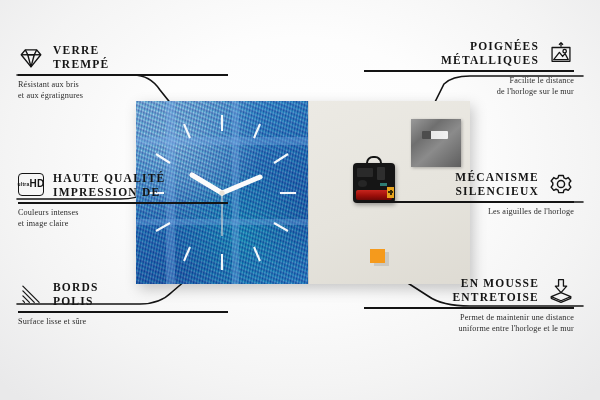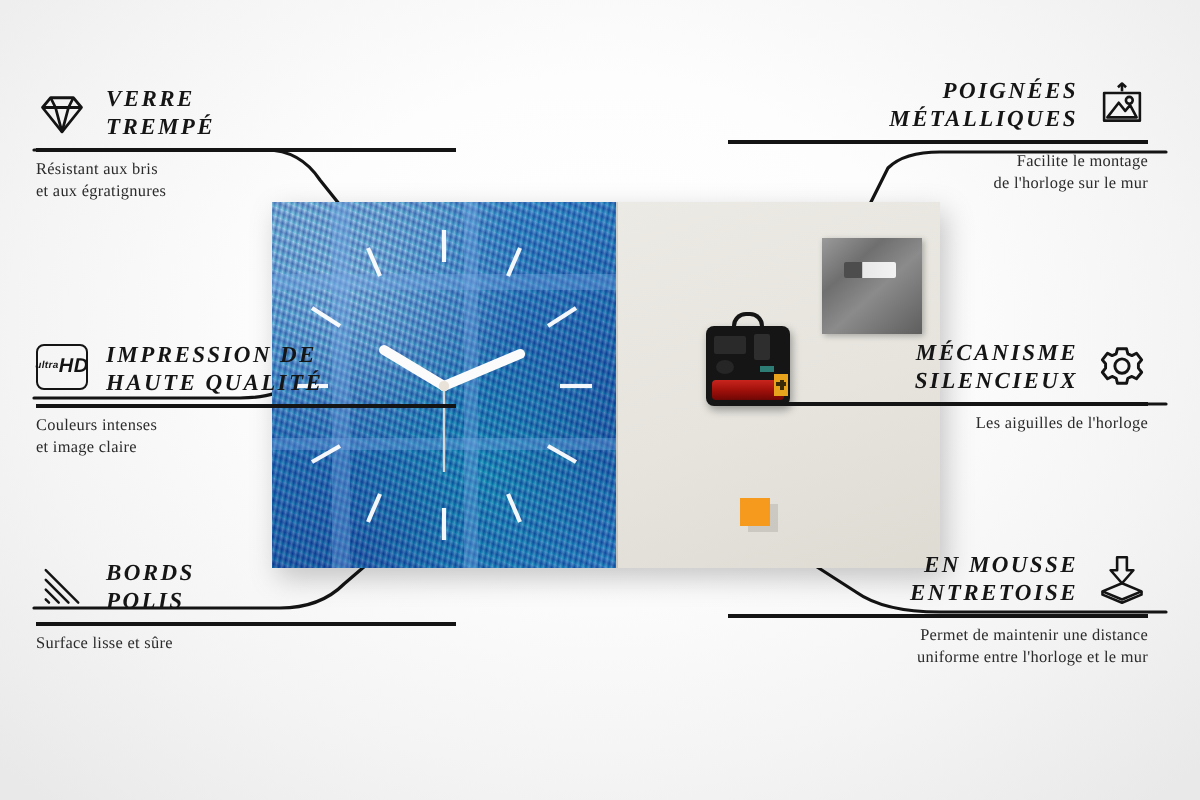--- a/index.html
+++ b/index.html
@@ -101,23 +101,22 @@
     background: #f59a1c;
     box-shadow: 4px 3px 0 rgba(0,0,0,0.10);
   }
 
   
   .callout { position: absolute; width: 210px; }
   .callout.left  { text-align: left; }
   .callout.right { text-align: right; }
 
   .c-head {
-    display: flex; align-items: flex-start; gap: 9px;
+    display: flex; align-items: center; gap: 9px;
     margin-bottom: 3px;
-    font-style: italic;
   }
   .callout.right .c-head { flex-direction: row-reverse; }
 
   .c-title {
     font-family: "Liberation Serif", serif;
     font-weight: 700;
     font-size: 11.5px;
     letter-spacing: 1.2px;
     color: #151515;
     line-height: 1.18;
@@ -263,22 +262,22 @@
 
   <div class="callout left" id="co-impr">
     <div class="c-head">
       <span class="ico">
         <span class="hd-badge">
           <span class="hd-ultra">ultra</span>
           <span class="hd-main">HD</span>
         </span>
       </span>
       <div class="c-title">
+        <div>HAUTE QUALITÉ</div>
         <div>IMPRESSION DE</div>
-        <div>HAUTE QUALITÉ</div>
       </div>
     </div>
     <div class="c-rule"></div>
     <div class="c-sub">
       <div>Couleurs intenses</div>
       <div>et image claire</div>
     </div>
   </div>
 
   <div class="callout left" id="co-bords">
@@ -313,21 +312,21 @@
           <circle cx="20.5" cy="12.5" r="2.1"></circle>
         </svg>
       </span>
       <div class="c-title">
         <div>POIGNÉES</div>
         <div>MÉTALLIQUES</div>
       </div>
     </div>
     <div class="c-rule"></div>
     <div class="c-sub">
-      <div>Facilite le montage</div>
+      <div>Facilite le distance</div>
       <div>de l'horloge sur le mur</div>
     </div>
   </div>
 
   <div class="callout right" id="co-mecanisme">
     <div class="c-head">
       <span class="ico">
         <svg viewBox="0 0 32 32" fill="none" stroke="#141414" stroke-width="1.8" stroke-linejoin="round">
           <path d="M13.2 4.2 L18.8 4.2 L19.6 7.3 L22.1 8.4 L24.9 6.9 L28.1 11 L26.1 13.4 L26.1 16.1
                    L28.1 18.6 L24.9 22.6 L22.1 21.2 L19.6 22.3 L18.8 25.4 L13.2 25.4 L12.4 22.3

